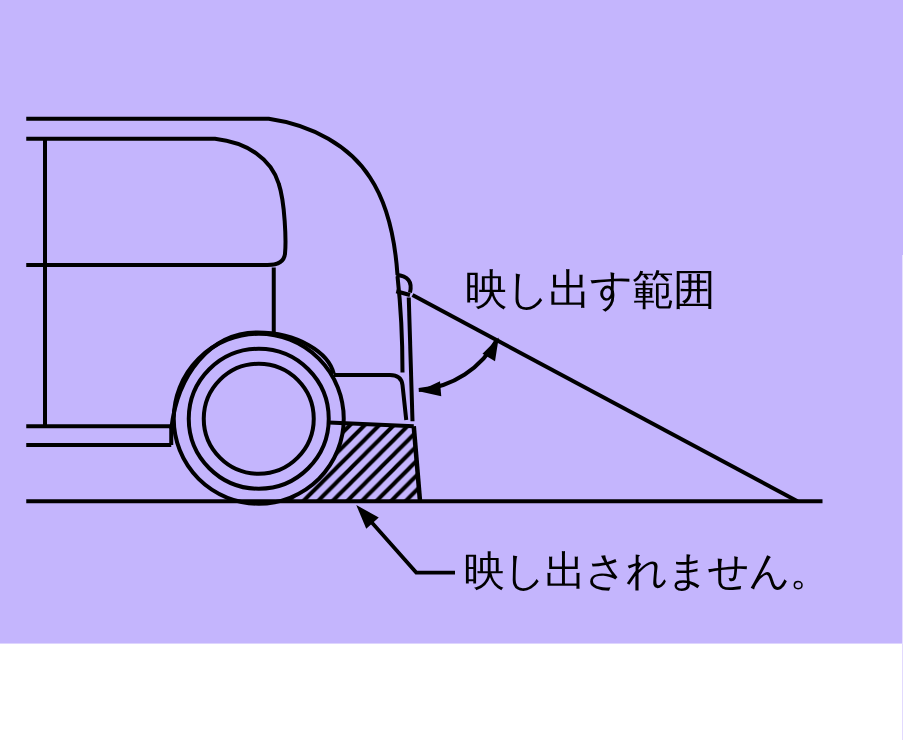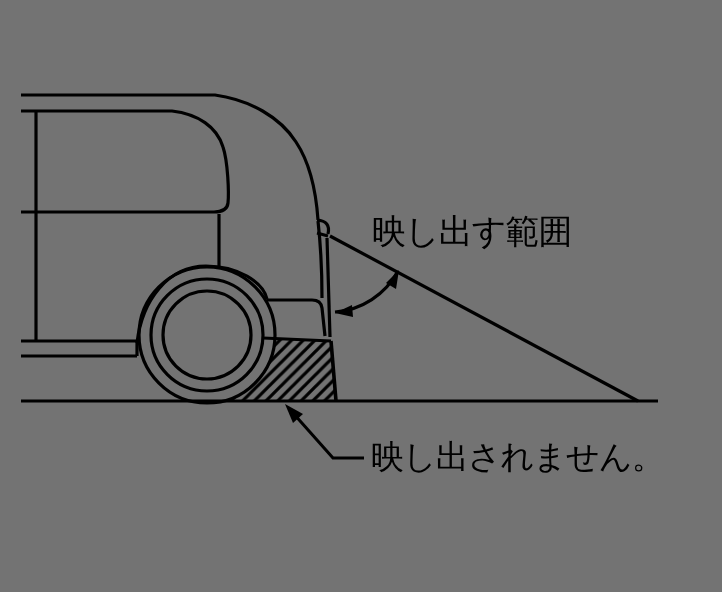--- a/index.html
+++ b/index.html
@@ -3,22 +3,22 @@
 <meta charset="utf-8">
 <style>
   html, body {
     margin: 0;
     padding: 0;
     background: #ffffff;
   }
   .stage {
     position: relative;
     width: 722px;
-    height: 592px;
-    background: #737373;
+    height: 515px;
+    background: #c4b5fd;
     overflow: hidden;
     font-family: "Liberation Sans", sans-serif;
   }
   svg text {
     font-family: "Liberation Sans", sans-serif;
     fill: #000000;
     letter-spacing: -1px;
   }
   .label-range { font-size: 34px; }
   .label-hidden { font-size: 33px; }

